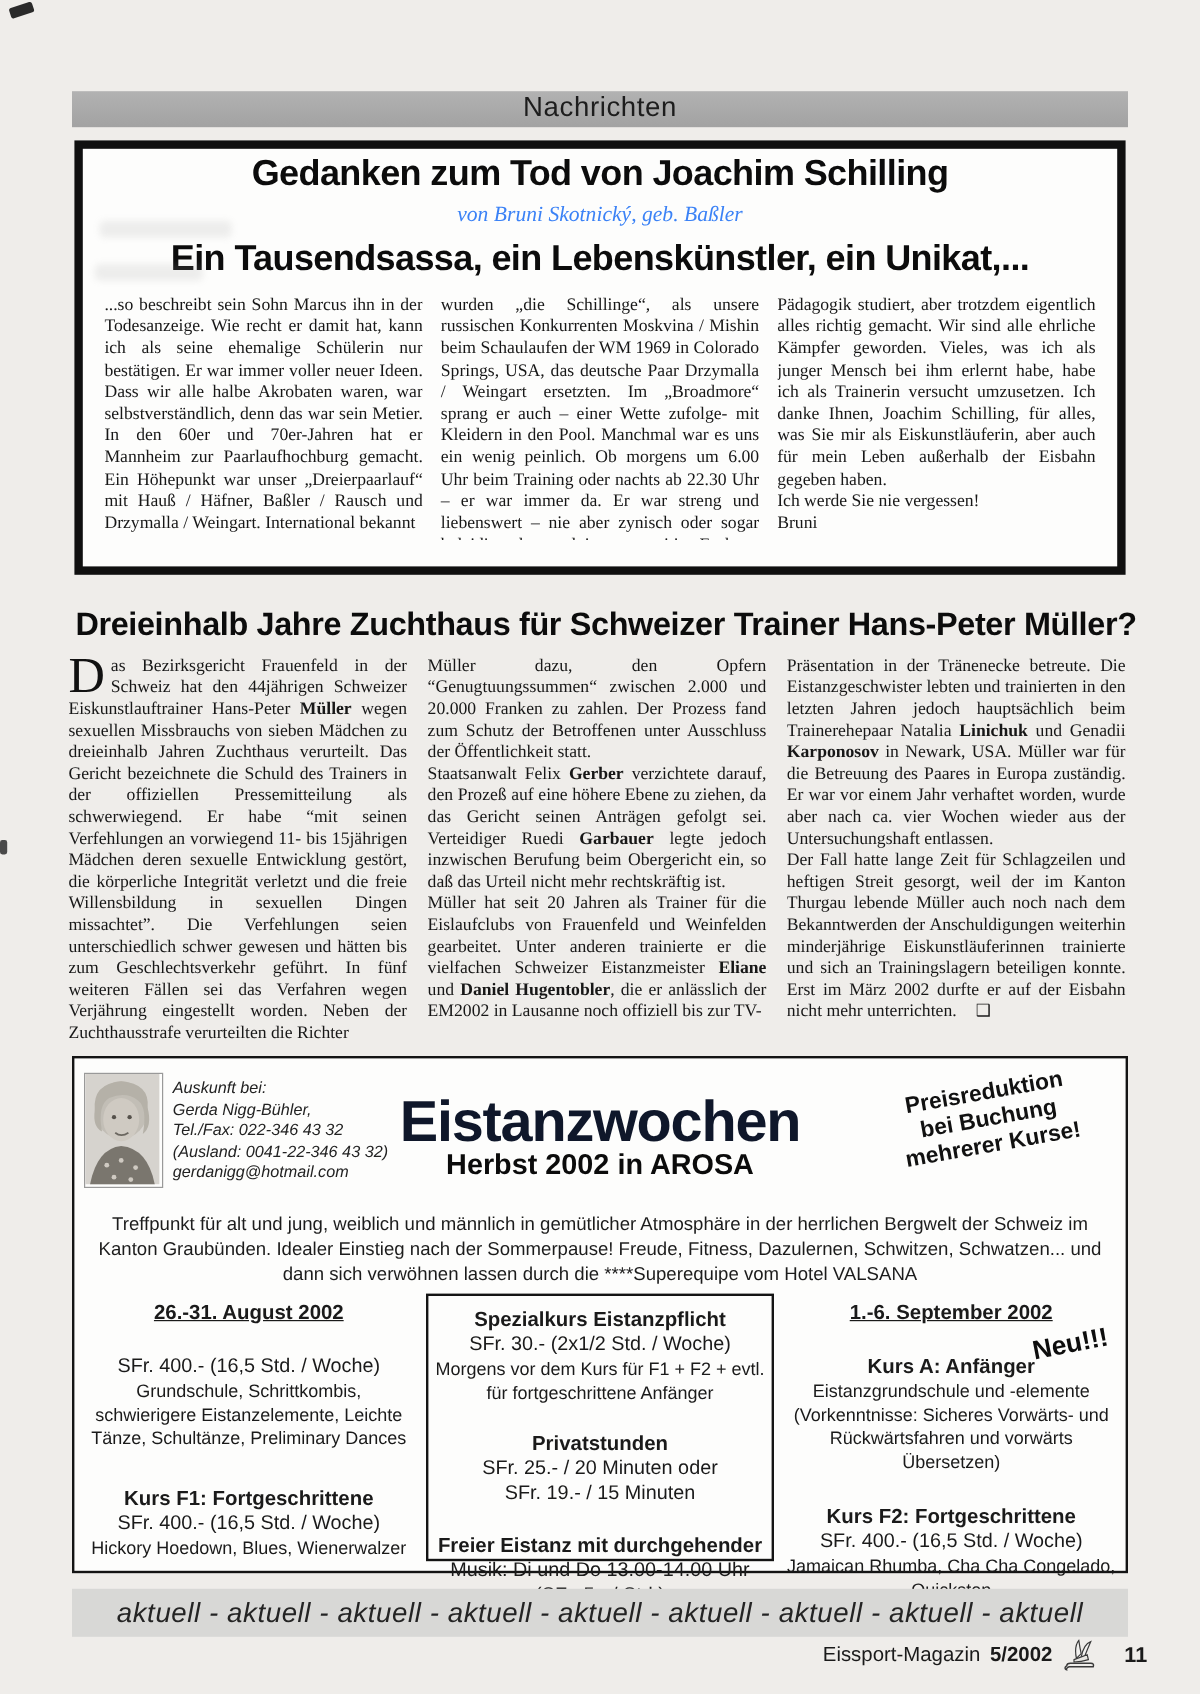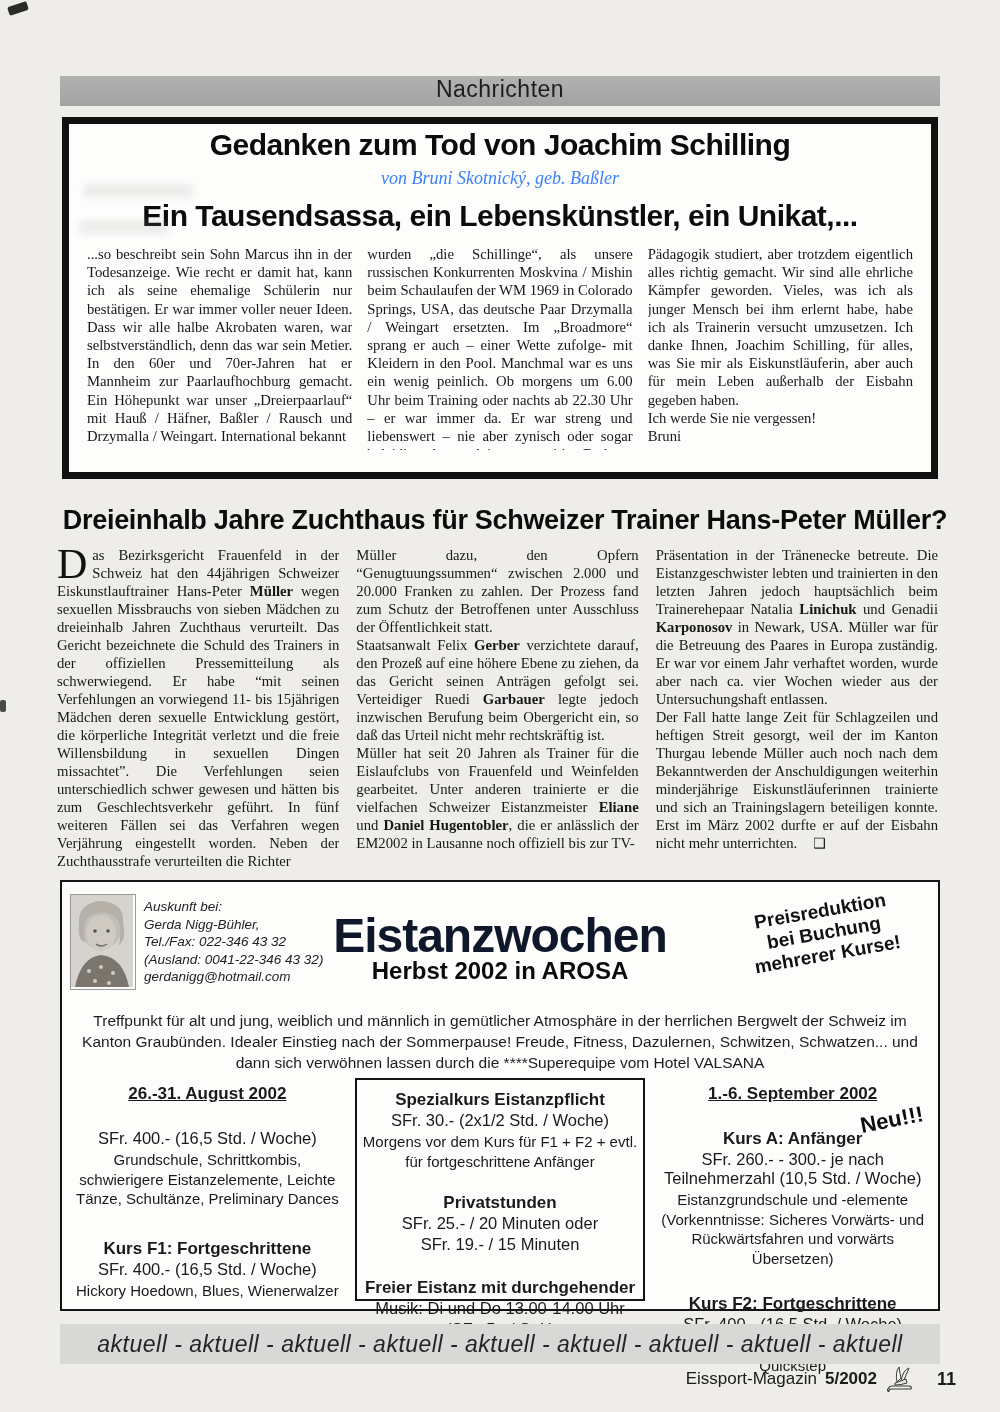--- a/index.html
+++ b/index.html
@@ -155,21 +155,20 @@
         <div class="ad-price">SFr. 19.- / 15 Minuten</div>
         <div class="ad-course" style="margin-top:24px;">Freier Eistanz mit durchgehender</div>
         <div class="ad-price">Musik: Di und Do 13.00-14.00 Uhr</div>
         <div class="ad-price">(SFr. 5.- / Std.)</div>
       </div>
 
       <div class="ad-col">
         <div class="neu">Neu!!!</div>
         <div class="ad-date">1.-6. September 2002</div>
         <div class="ad-course">Kurs A: Anfänger</div>
-        <div class="ad-price">SFr. 260.- - 300.- je nach Teilnehmerzahl (10,5 Std. / Woche)</div>
         <div class="ad-note">Eistanzgrundschule und -elemente</div>
         <div class="ad-note">(Vorkenntnisse: Sicheres Vorwärts- und Rückwärtsfahren und vorwärts Übersetzen)</div>
         <div class="ad-course" style="margin-top:26px;">Kurs F2: Fortgeschrittene</div>
         <div class="ad-price">SFr. 400.- (16,5 Std. / Woche)</div>
         <div class="ad-note">Jamaican Rhumba, Cha Cha Congelado, Quickstep</div>
       </div>
     </div>
   </div>
 
   <div class="ticker">

